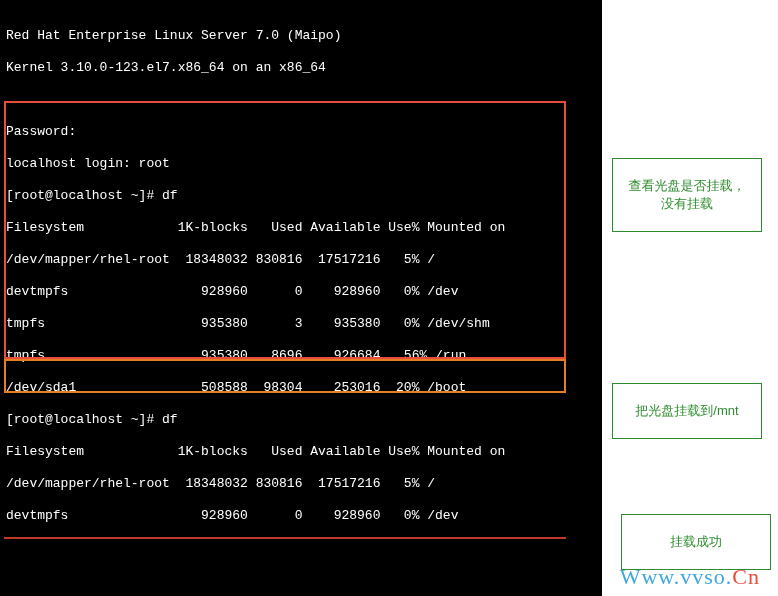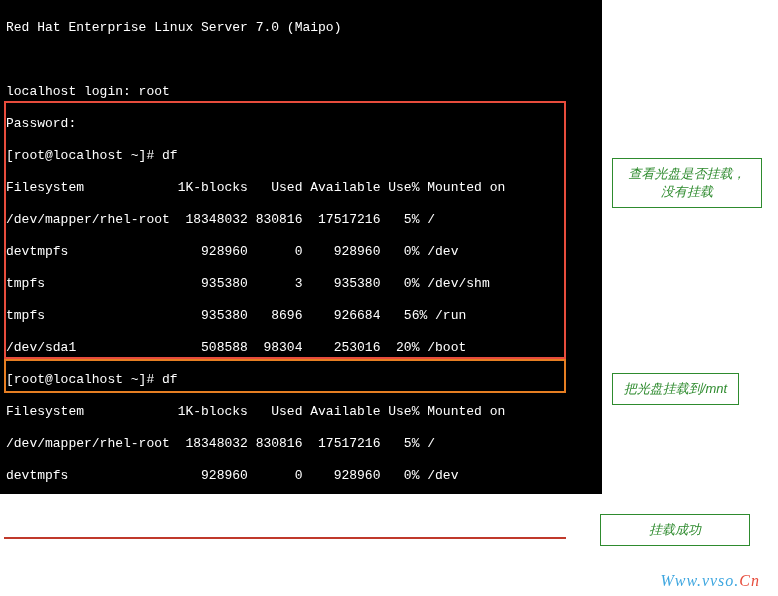--- a/index.html
+++ b/index.html
@@ -11,27 +11,27 @@
   .container {
     position: relative;
     width: 778px;
     height: 596px;
   }
   .terminal {
     position: absolute;
     left: 0;
     top: 0;
     width: 602px;
-    height: 494px;
+    height: 596px;
     background: #000;
     color: #fff;
     font-family: "Courier New", monospace;
     font-size: 13px;
     line-height: 16px;
-    padding: 4px 6px;
+    padding: 12px 6px;
     box-sizing: border-box;
     white-space: pre;
     overflow: hidden;
   }
   .terminal .row { display: block; min-height: 16px; }
   .box-red {
     position: absolute;
     border: 2px solid #e74c3c;
     box-sizing: border-box;
     pointer-events: none;
@@ -47,51 +47,50 @@
     border-top: 2px solid #c0392b;
     pointer-events: none;
   }
   .annotation {
     position: absolute;
     border: 1.5px solid #2e8b2e;
     background: #fff;
     color: #2e8b2e;
     font-size: 13px;
     text-align: center;
-    padding: 6px 8px;
+    padding: 18px 8px;
     box-sizing: border-box;
     display: flex;
     align-items: flex-start;
     justify-content: center;
     line-height: 1.4;
-    font-style: italic;
   }
   .watermark {
     position: absolute;
     right: 18px;
     bottom: 6px;
     font-family: Georgia, serif;
-    font-style: italic;
-    font-size: 16px;
+    font-size: 22px;
     letter-spacing: 1px;
   }
   .watermark .w1 { color: #3fa7e0; }
   .watermark .w2 { color: #3fa7e0; }
   .watermark .w3 { color: #3fa7e0; }
   .watermark .w4 { color: #e74c3c; }
 </style>
 </head>
 <body>
 <div class="container">
 
 <div class="terminal">
 <span class="row">Red Hat Enterprise Linux Server 7.0 (Maipo)</span>
+<span class="row">Kernel 3.10.0-123.el7.x86_64 on an x86_64</span>
 <span class="row"></span>
+<span class="row">Password:</span>
 <span class="row">localhost login: root</span>
-<span class="row">Password:</span>
 <span class="row">[root@localhost ~]# df</span>
 <span class="row">Filesystem            1K-blocks   Used Available Use% Mounted on</span>
 <span class="row">/dev/mapper/rhel-root  18348032 830816  17517216   5% /</span>
 <span class="row">devtmpfs                 928960      0    928960   0% /dev</span>
 <span class="row">tmpfs                    935380      3    935380   0% /dev/shm</span>
 <span class="row">tmpfs                    935380   8696    926684   56% /run</span>
 <span class="row">/dev/sda1                508588  98304    253016  20% /boot</span>
 <span class="row">[root@localhost ~]# df</span>
 <span class="row">Filesystem            1K-blocks   Used Available Use% Mounted on</span>
 <span class="row">/dev/mapper/rhel-root  18348032 830816  17517216   5% /</span>
@@ -117,24 +116,24 @@
 <div class="box-red" style="left:4px; top:101px; width:562px; height:258px;"></div>
 <div class="box-orange" style="left:4px; top:359px; width:562px; height:34px;"></div>
 <div class="underline-purple" style="left:4px; top:537px; width:562px;"></div>
 
 <div class="annotation" style="left:612px; top:158px; width:150px;">
   <div>
     <span>查看光盘是否挂载，</span><br>
     <span>没有挂载</span>
   </div>
 </div>
-<div class="annotation" style="left:612px; top:373px; width:127px;">
+<div class="annotation" style="left:612px; top:383px; width:150px;">
   <span>把光盘挂载到/mnt</span>
 </div>
-<div class="annotation" style="left:600px; top:514px; width:150px;">
+<div class="annotation" style="left:621px; top:514px; width:150px;">
   <span>挂载成功</span>
 </div>
 
 <div class="watermark">
   <span class="w1">W</span><span class="w2">ww.</span><span class="w3">vvso.</span><span class="w4">Cn</span>
 </div>
 
 </div>
 
 </body></html>

